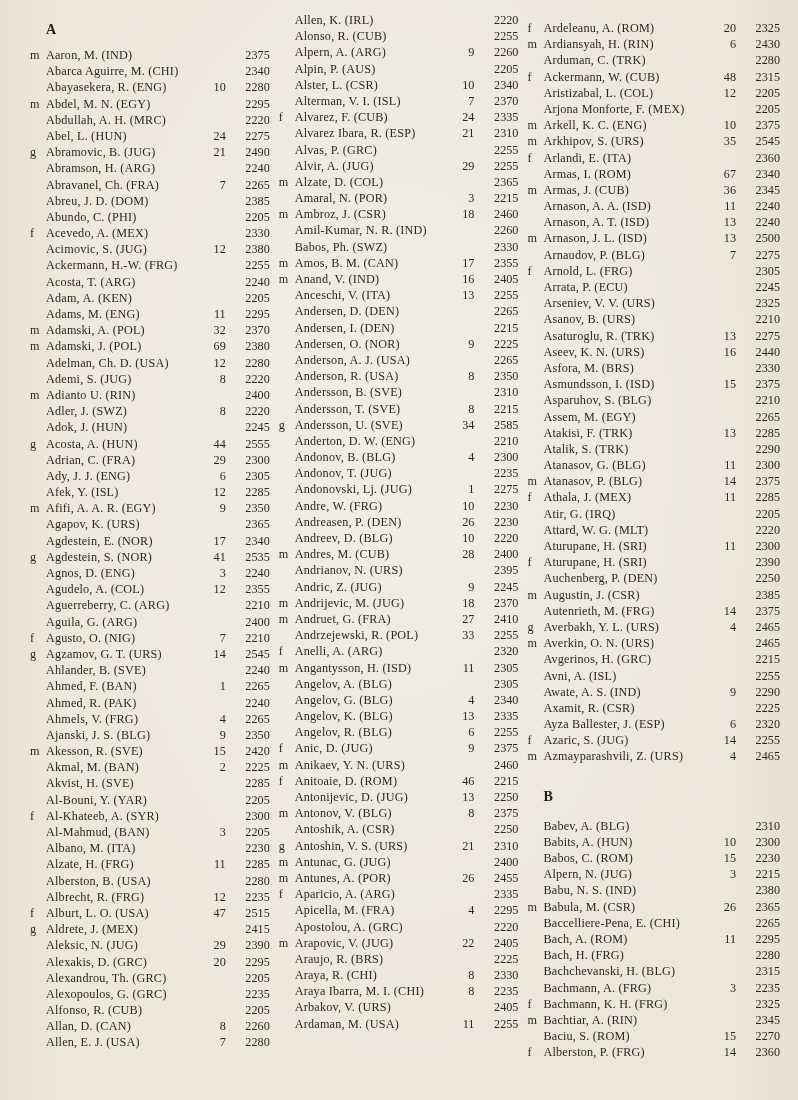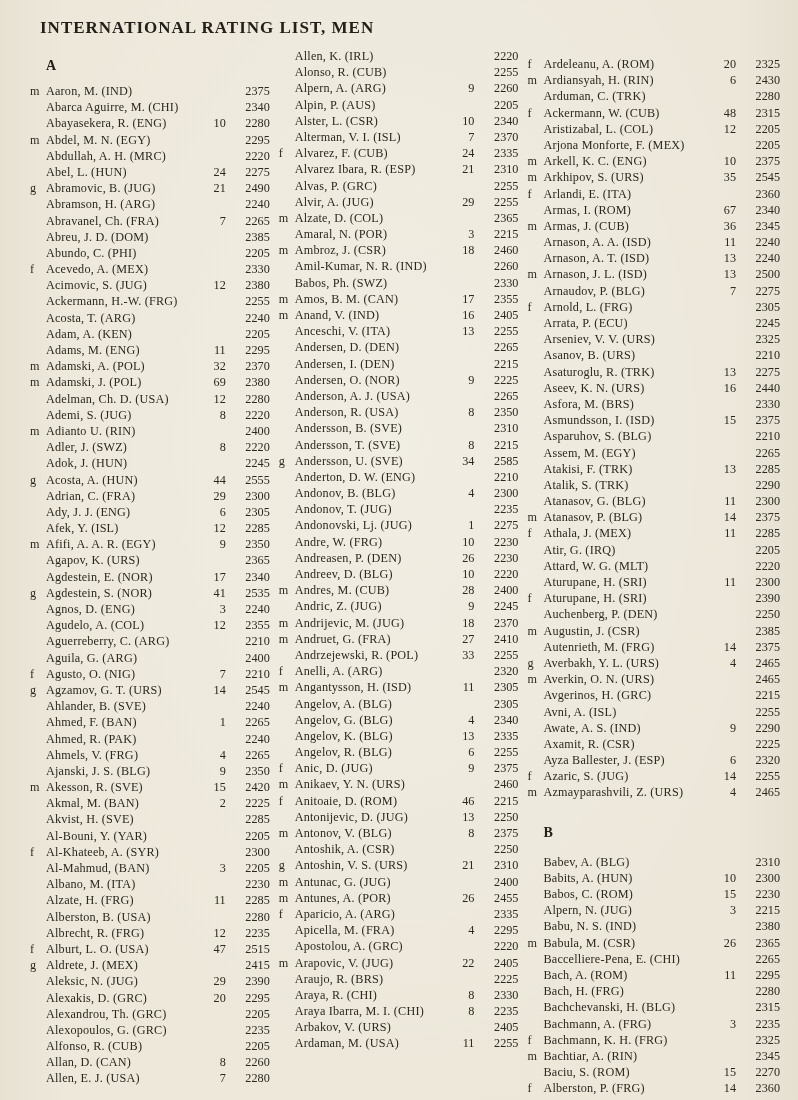--- a/index.html
+++ b/index.html
@@ -72,21 +72,20 @@
   }
   .r-value {
     flex: 0 0 40px;
     text-align: right;
   }
 </style>
 </head>
 <body>
 
 <div class="page">
-  <div class="page-title">INTERNATIONAL RATING LIST, MEN</div>
   <div class="columns">
     <div class="col col-1">
         <div class="section-header">A</div>
         <div class="entry-row">
           <span class="t-prefix">m</span>
           <span class="p-name">Aaron, M. (IND)</span>
           <span class="g-count"></span>
           <span class="r-value">2375</span>
         </div>
         <div class="entry-row">
@@ -653,20 +652,26 @@
           <span class="t-prefix"></span>
           <span class="p-name">Andreev, D. (BLG)</span>
           <span class="g-count">10</span>
           <span class="r-value">2220</span>
         </div>
         <div class="entry-row">
           <span class="t-prefix">m</span>
           <span class="p-name">Andres, M. (CUB)</span>
           <span class="g-count">28</span>
           <span class="r-value">2400</span>
+        </div>
+        <div class="entry-row">
+          <span class="t-prefix"></span>
+          <span class="p-name">Andrianov, N. (URS)</span>
+          <span class="g-count"></span>
+          <span class="r-value">2395</span>
         </div>
         <div class="entry-row">
           <span class="t-prefix"></span>
           <span class="p-name">Andric, Z. (JUG)</span>
           <span class="g-count">9</span>
           <span class="r-value">2245</span>
         </div>
         <div class="entry-row">
           <span class="t-prefix">m</span>
           <span class="p-name">Andrijevic, M. (JUG)</span>

